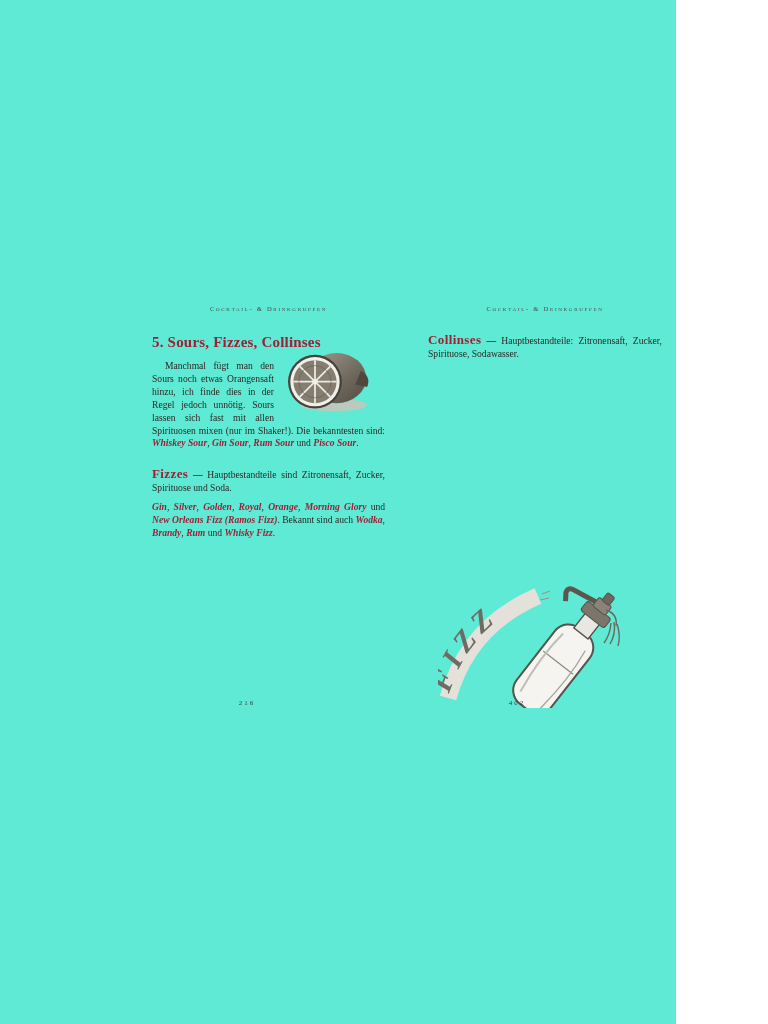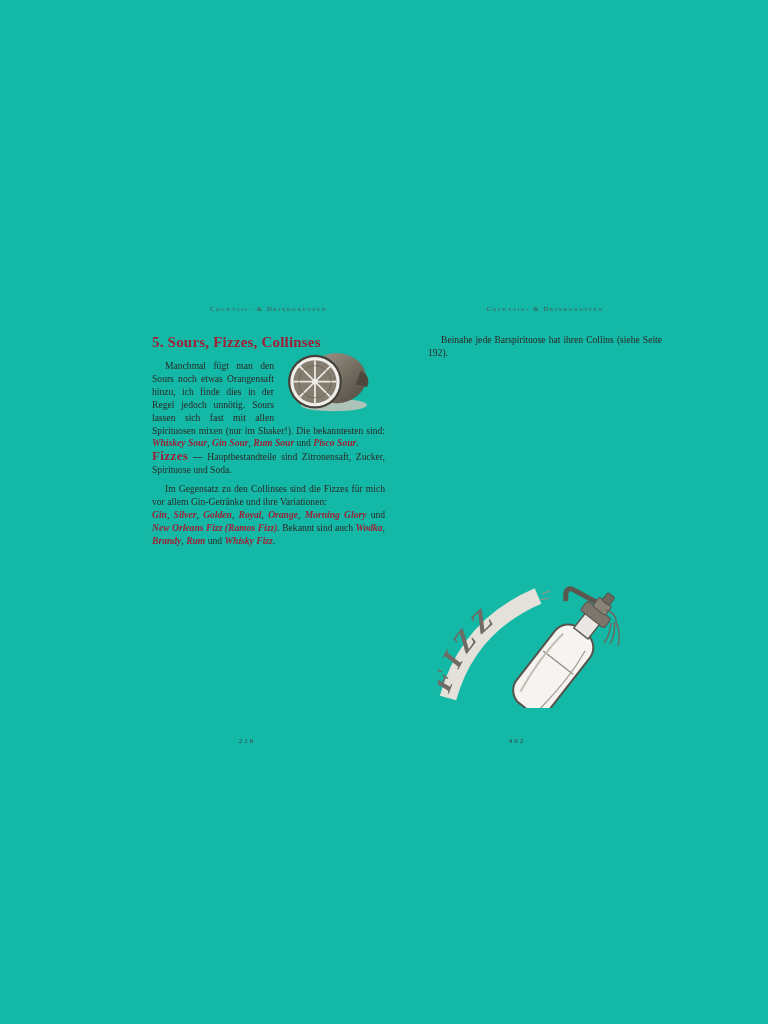--- a/index.html
+++ b/index.html
@@ -1,35 +1,35 @@
 <!DOCTYPE html>
 <html><head>
 <meta charset="utf-8">
 <style>
   html,body{margin:0;padding:0;background:#ffffff;}
-  .canvas{position:relative;width:768px;height:1024px;background:#14b8a6;overflow:hidden;
+  .canvas{position:relative;width:676px;height:1024px;background:#5eead4;overflow:hidden;
           font-family:"Liberation Serif","DejaVu Serif",serif;color:#2c2926;}
   .page{position:absolute;top:303px;}
   .page-left{left:152px;width:233px;}
   .page-right{left:428px;width:234px;}
   .running-head{text-align:center;font-size:6.6px;letter-spacing:1.7px;color:#4b4b4b;
                 font-variant:small-caps;margin:2px 0 22px 0;}
   .chapter-title{font-size:15px;font-weight:700;color:#9e2036;margin:0 0 9px 0;letter-spacing:0.2px;}
   p{margin:0;font-size:9.6px;line-height:12.9px;text-align:justify;}
   .lead{margin-bottom:6px;}
   .ind{text-indent:13px;}
   .sec{font-size:13px;font-weight:700;color:#9e2036;letter-spacing:0.4px;}
   .dash{color:#2c2926;font-weight:700;}
   .name{color:#9e2036;font-weight:700;font-style:italic;}
-  .section-fizzes,.gap-top{margin-top:0;}
+  .section-fizzes,.gap-top{margin-top:18px;}
   .lemon-figure{float:right;width:90px;height:70px;margin:-16px 12px 4px 9px;}
   .lemon-figure svg{width:100%;height:100%;}
   .siphon-figure{position:absolute;left:438px;top:570px;width:212px;height:138px;pointer-events:none;}
   .siphon-figure svg{width:100%;height:100%;}
-  .folio{position:absolute;top:737px;width:60px;text-align:center;font-size:7px;
+  .folio{position:absolute;top:699px;width:60px;text-align:center;font-size:7px;
          letter-spacing:2px;color:#3c3c3c;}
   .folio-left{left:217px;}
   .folio-right{left:487px;}
 </style>
 </head>
 <body>
 
 <div class="canvas">
 
   <section class="page page-left">
@@ -60,30 +60,29 @@
           </g>
           <circle cx="33" cy="42" r="3" fill="#f1efe9"></circle>
           <circle cx="33" cy="42" r="18" fill="none" stroke="#5e5749" stroke-width="1" opacity="0.6"></circle>
         </svg>
       </figure>
       <p class="ind"><span>Manchmal fügt man den Sours noch etwas Orangensaft hinzu, ich finde dies in der Regel jedoch unnötig. Sours lassen sich fast mit allen Spirituosen mixen (nur im Shaker!). Die bekanntesten sind: </span><span class="name">Whiskey Sour</span><span>, </span><span class="name">Gin Sour</span><span>, </span><span class="name">Rum Sour</span><span> und </span><span class="name">Pisco Sour</span><span>.</span></p>
     </div>
 
     <div class="section-fizzes">
       <p class="lead"><span class="sec">Fizzes</span><span class="dash"> — </span><span>Hauptbestandteile sind Zitronensaft, Zucker, Spirituose und Soda.</span></p>
-      <p class="ind">Im Gegensatz zu den Collinses sind die Fizzes für mich vor allem Gin-Getränke und ihre Variationen:</p>
       <p><span class="name">Gin</span><span>, </span><span class="name">Silver</span><span>, </span><span class="name">Golden</span><span>, </span><span class="name">Royal</span><span>, </span><span class="name">Orange</span><span>, </span><span class="name">Morning Glory</span><span> und </span><span class="name">New Orleans Fizz (Ramos Fizz)</span><span>. Bekannt sind auch </span><span class="name">Wodka</span><span>, </span><span class="name">Brandy</span><span>, </span><span class="name">Rum</span><span> und </span><span class="name">Whisky Fizz</span><span>.</span></p>
     </div>
   </section>
 
   <section class="page page-right">
     <div class="running-head">Cocktail- &amp; Drinkgruppen</div>
 
     <div class="section-collinses" style="margin-top:11px;">
-      <p class="ind">Beinahe jede Barspirituose hat ihren Collins (siehe Seite 192).</p>
+      <p class="lead"><span class="sec">Collinses</span><span class="dash"> — </span><span>Hauptbestandteile: Zitronensaft, Zucker, Spirituose, Sodawasser.</span></p>
     </div>
   </section>
 
   <figure class="siphon-figure" style="margin:0;">
     <svg viewBox="0 0 212 138">
       <defs>
         <path id="fizzArc" d="M 10 128 Q 30 56 100 26" fill="none"></path>
       </defs>
 
       <path d="M 10 128 Q 30 56 100 26" fill="none" stroke="#e4e1db" stroke-width="17"></path>

